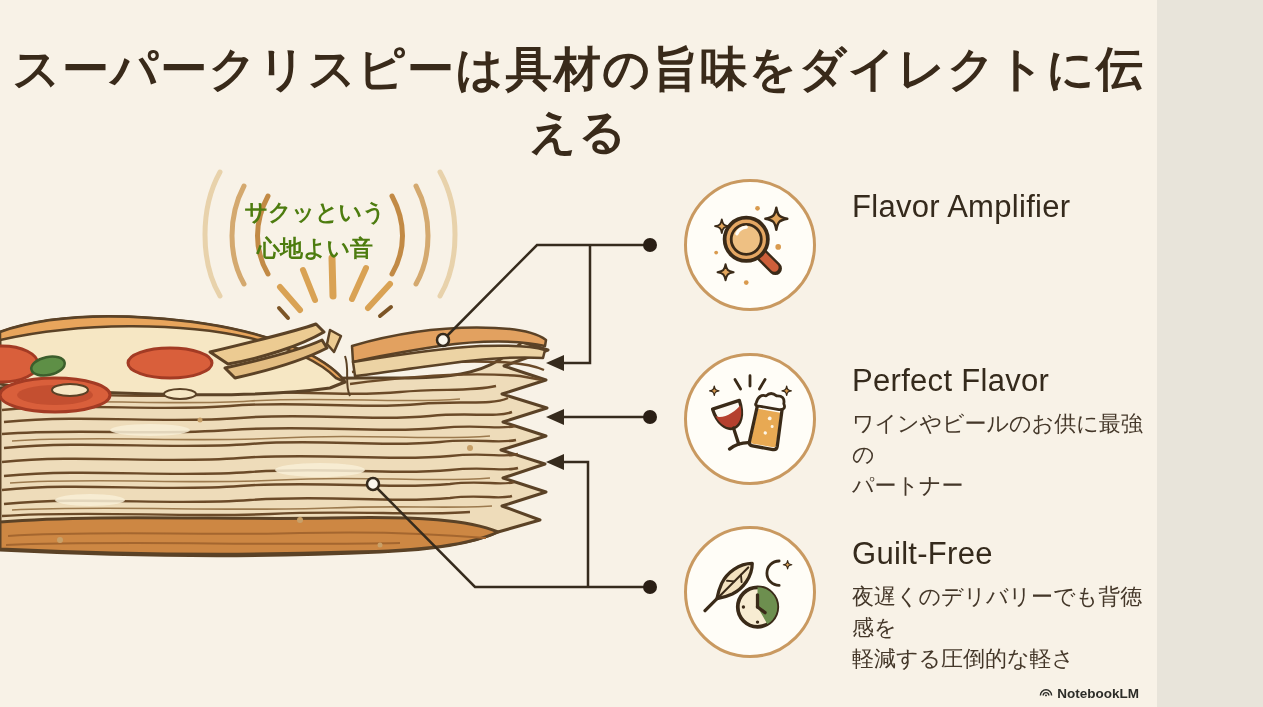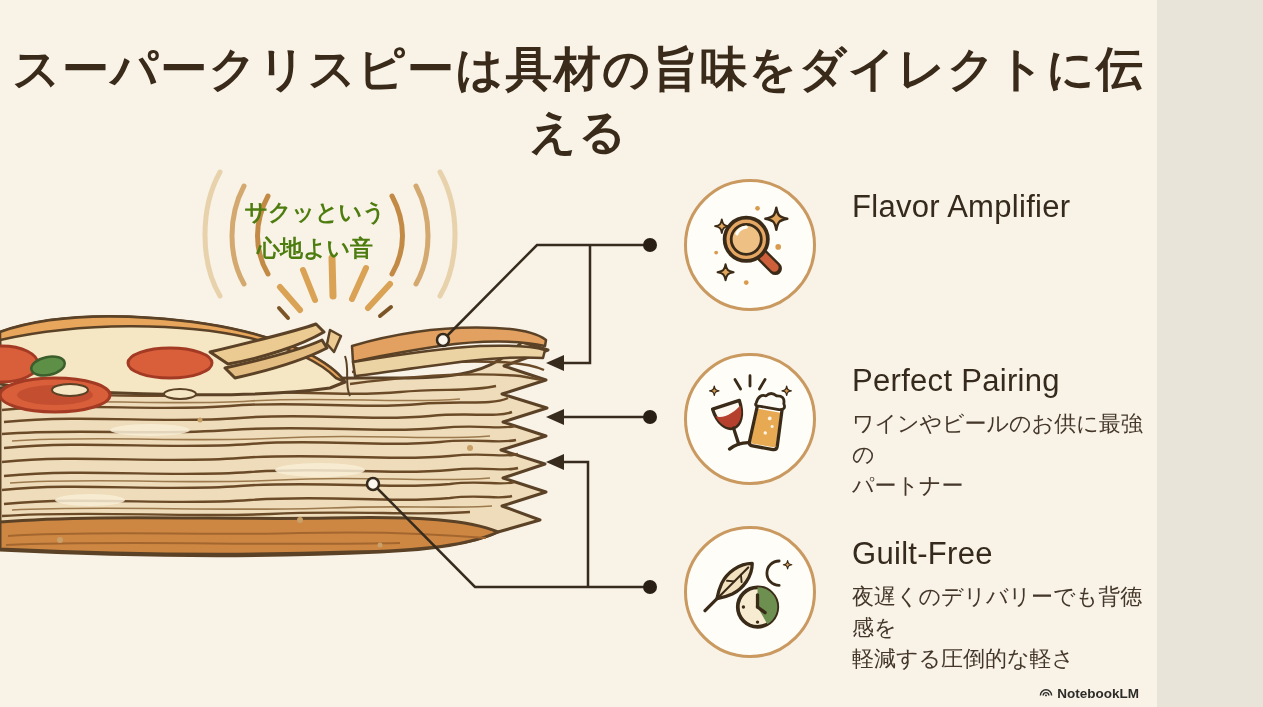--- a/index.html
+++ b/index.html
@@ -180,21 +180,21 @@
             <path d="M-13,-24 L-15,22 Q-15,26 -11,26 L11,26 Q15,26 15,22 L13,-24 Z" fill="none" stroke="#3a2a18" stroke-width="3.5"></path>
             <path d="M-15,-20 Q-14,-30 -6,-29 Q-2,-35 5,-31 Q14,-33 14,-24 Q18,-18 10,-17 L-10,-17 Q-17,-16 -15,-20 Z" fill="#fdfbf5" stroke="#3a2a18" stroke-width="3"></path>
             <circle cx="2" cy="-6" r="2" fill="#fdf6e8"></circle>
             <circle cx="6" cy="2" r="1.6" fill="#fdf6e8"></circle>
             <circle cx="0" cy="10" r="1.8" fill="#fdf6e8"></circle>
           </g>
         </g>
       </svg>
     </div>
     <div class="feature-text">
-      <h2 class="feature-title">Perfect Pairing</h2>
+      <h2 class="feature-title">Perfect Flavor</h2>
       <p class="feature-desc">
         <span>ワインやビールのお供に最強の</span><br>
         <span>パートナー</span>
       </p>
     </div>
   </div>
 
   <div class="feature f3">
     <div class="icon-circle">
       <svg width="94" height="94" viewBox="0 0 100 100">

